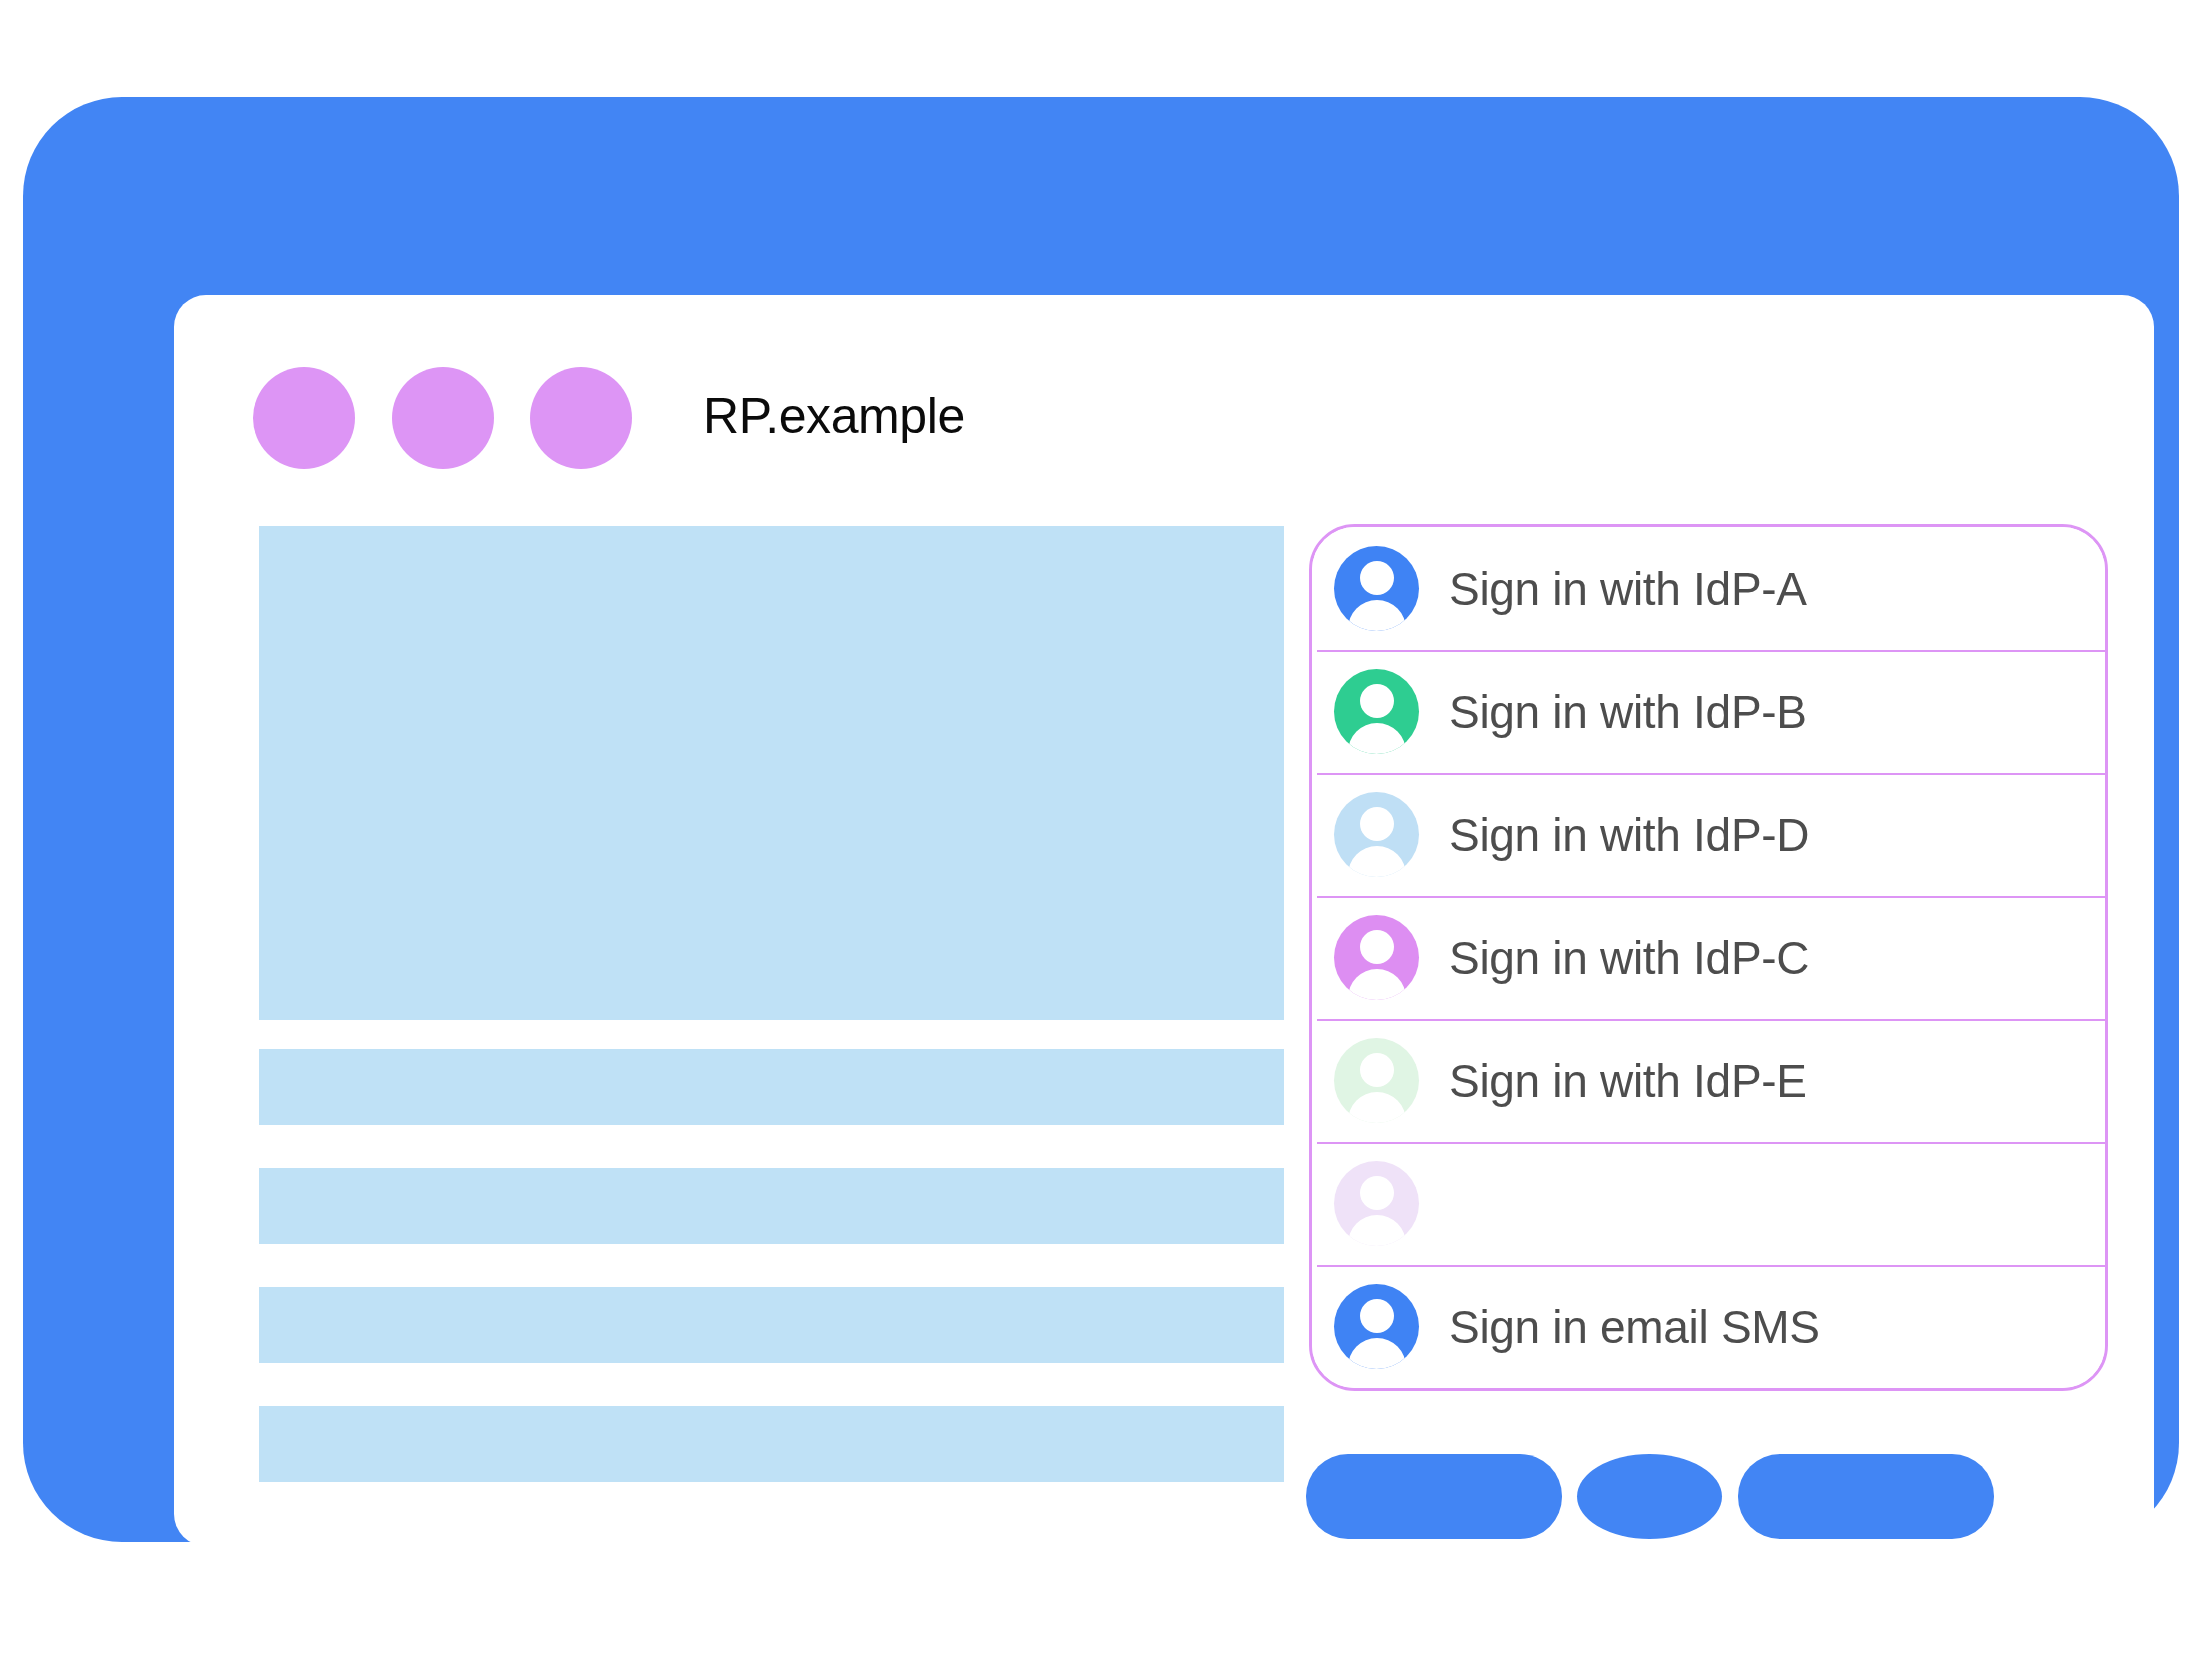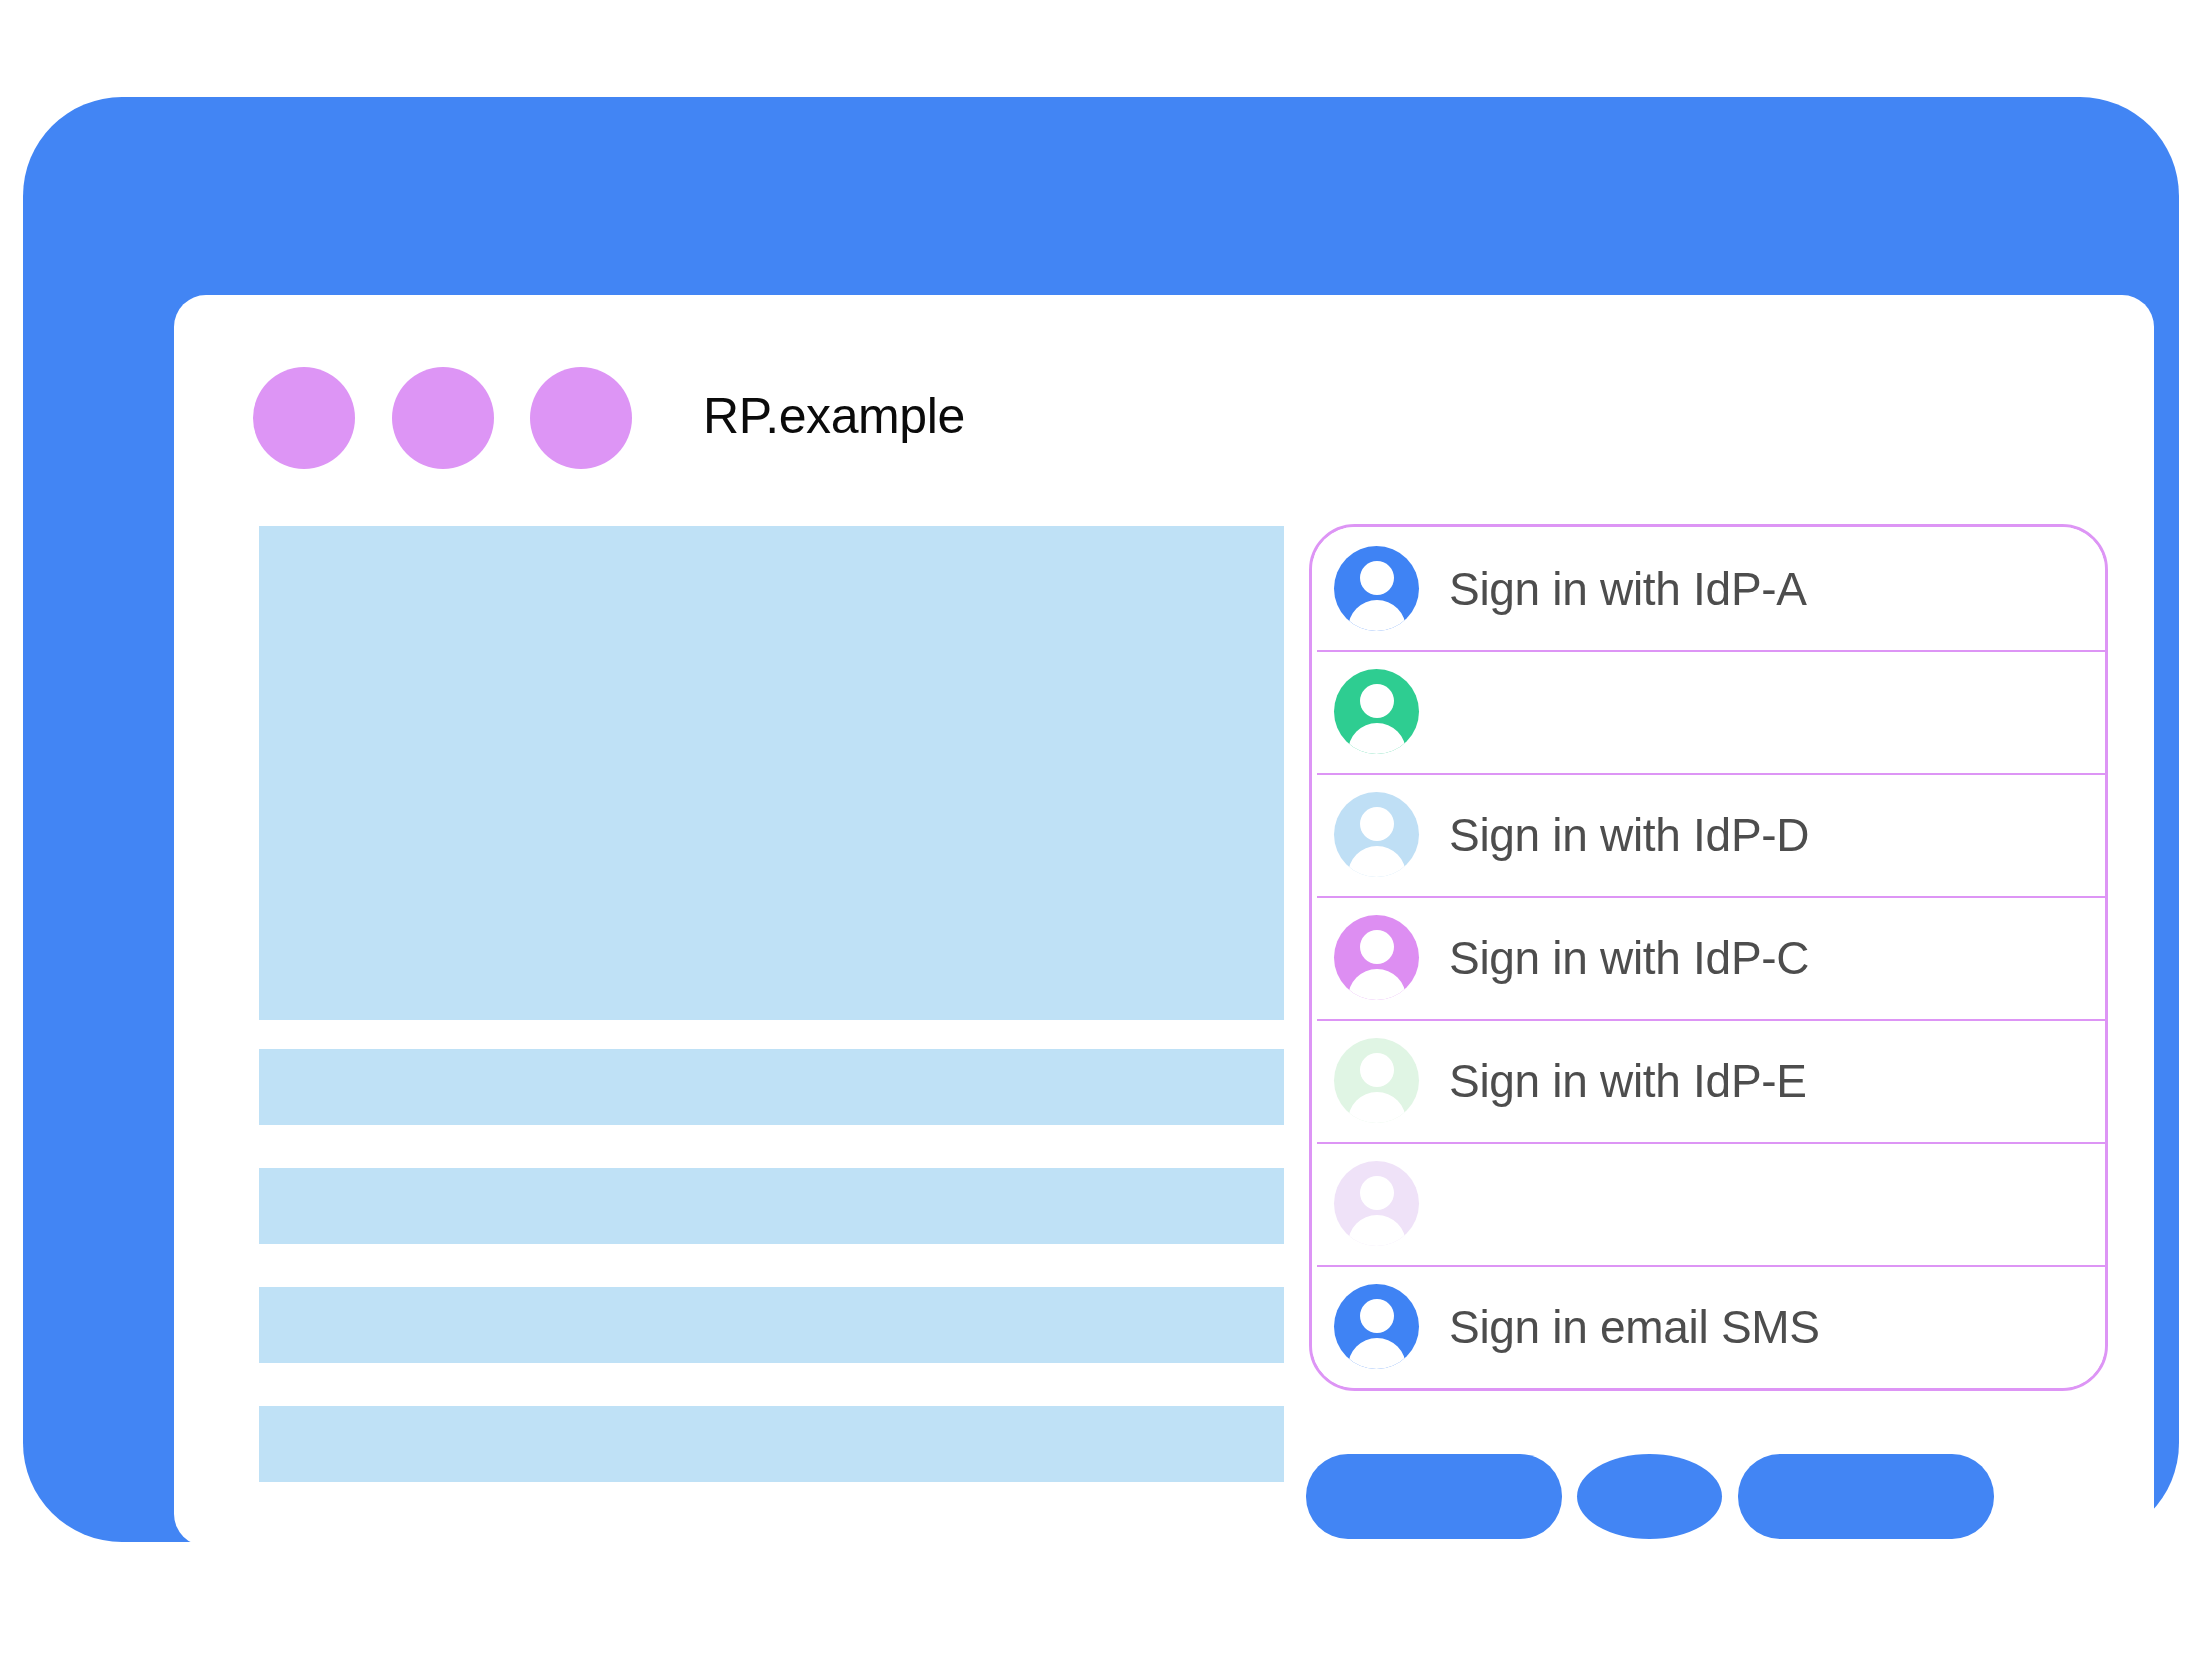--- a/index.html
+++ b/index.html
@@ -217,20 +217,21 @@
               <span class="body"></span>
           </span>
           <span class="row-label">Sign in with IdP-A</span>
         </div>
 
         <div class="chooser-row">
           <span class="avatar" style="background: rgb(46, 205, 145);">
             <span class="head"></span>
               <span class="body"></span>
           </span>
+          <span class="row-label">Sign in with IdP-B</span>
         </div>
 
         <div class="chooser-row">
           <span class="avatar" style="background: rgb(191, 223, 245);">
             <span class="head"></span>
               <span class="body"></span>
           </span>
           <span class="row-label">Sign in with IdP-D</span>
         </div>
 

